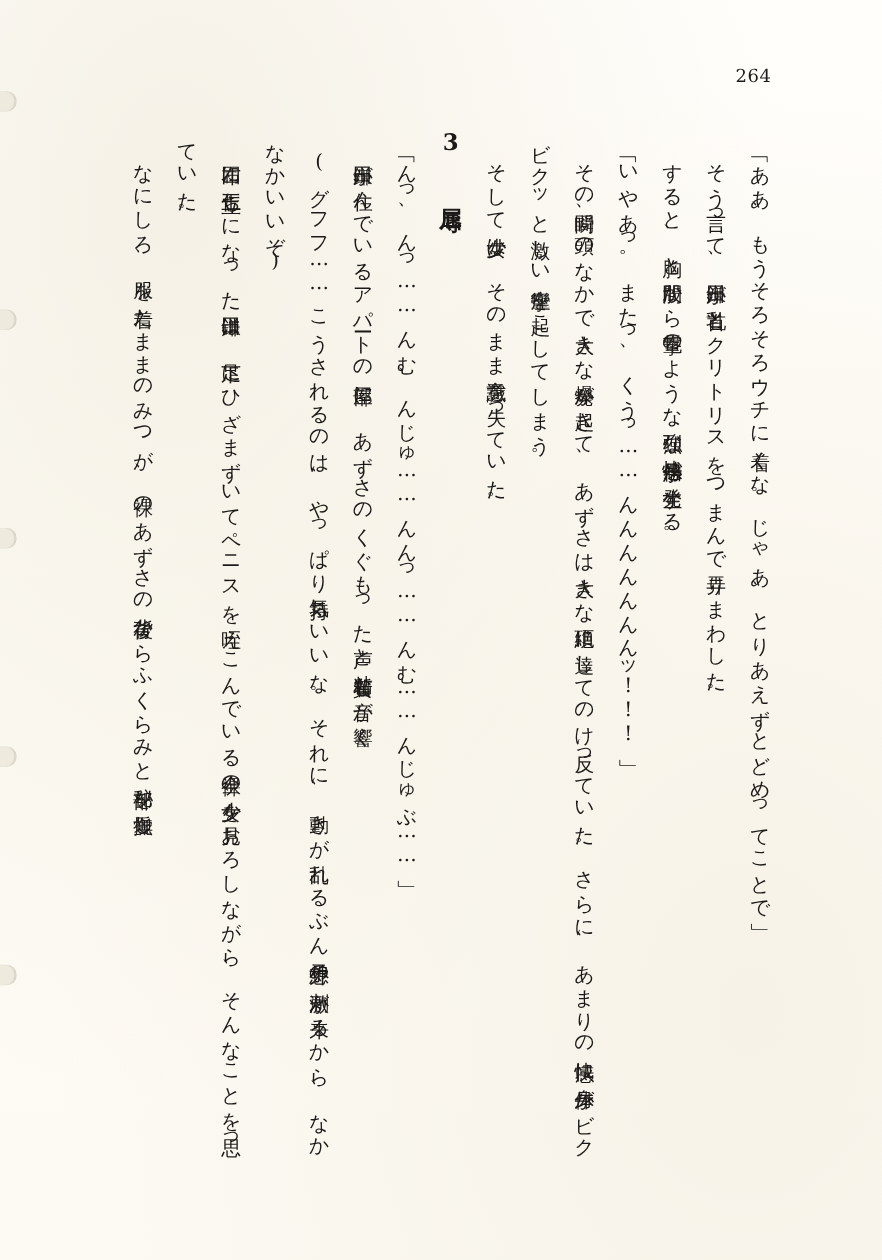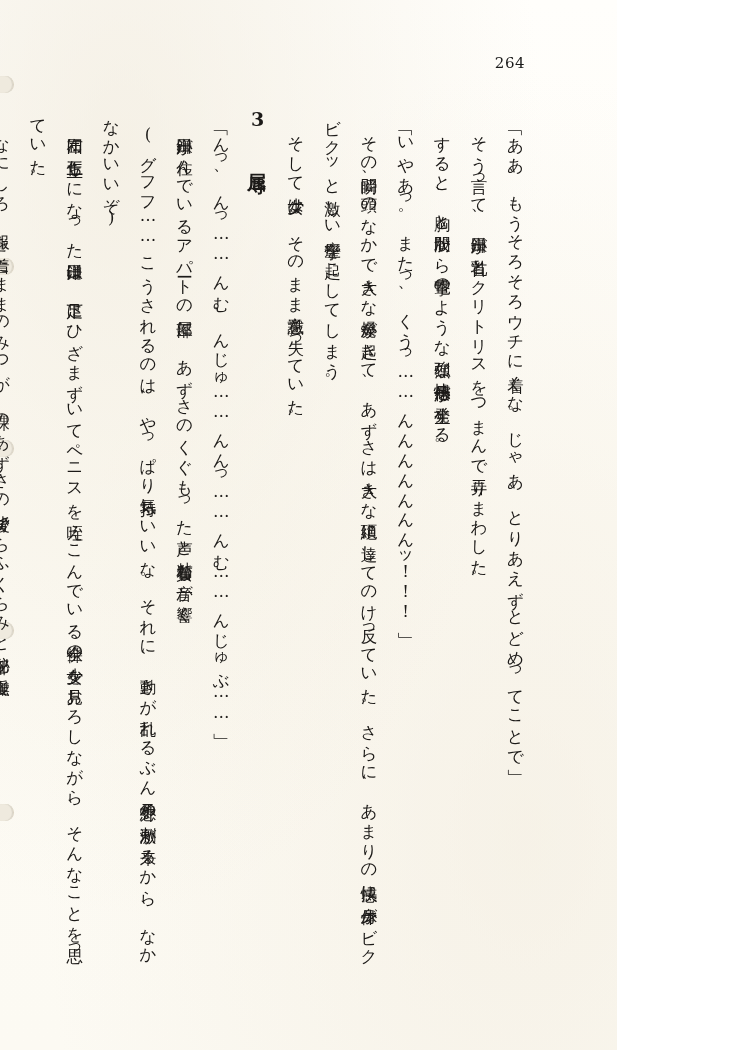--- a/index.html
+++ b/index.html
@@ -2,21 +2,21 @@
 <html><head>
 <meta charset="utf-8">
 <style>
   html, body {
     margin: 0;
     padding: 0;
     background: #ffffff;
   }
   .page {
     position: relative;
-    width: 617px;
+    width: 735px;
     height: 1050px;
     background: #fdfcf7;
     overflow: hidden;
     font-family: "DejaVu Serif", "Liberation Serif", serif;
     color: #1a1a1a;
   }
   
   .paper-tint {
     position: absolute;
     inset: 0;

